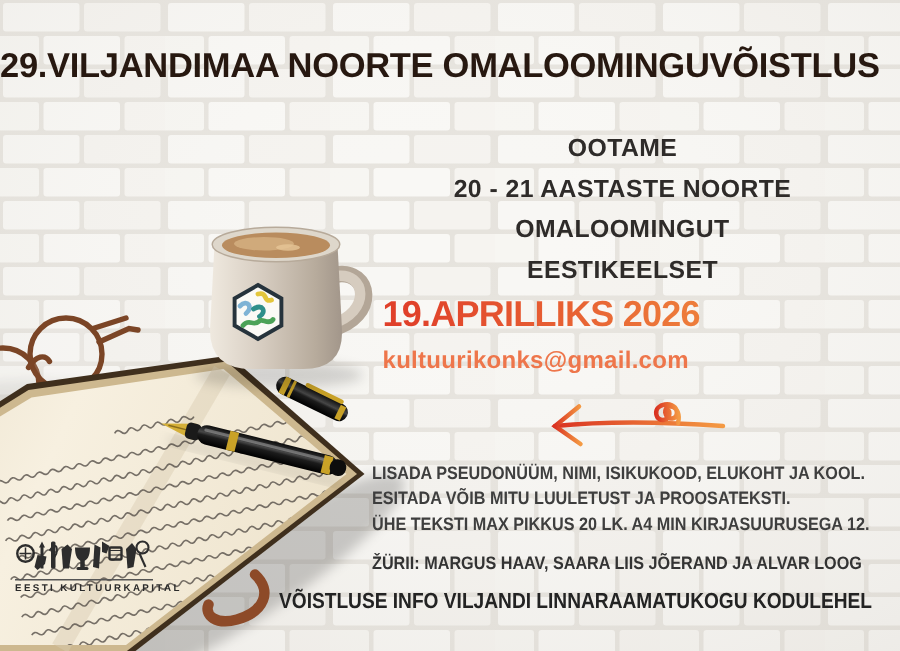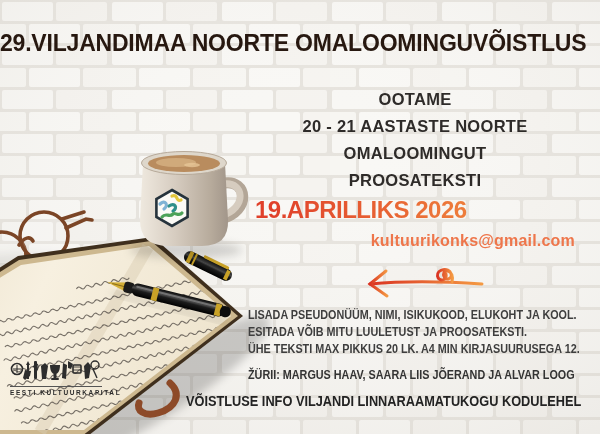--- a/index.html
+++ b/index.html
@@ -9,21 +9,21 @@
   svg{display:block;}
   .abs{position:absolute;white-space:nowrap;}
   .title{left:0;top:30px;width:532px;text-align:center;font-size:23px;font-weight:900;
          letter-spacing:-0.2px;color:#271810;}
   .invite{left:255px;width:320px;text-align:center;color:#2e2b29;font-weight:800;
           font-size:16.5px;letter-spacing:0.3px;}
   .deadline{left:255px;top:196px;width:320px;text-align:left;font-size:24px;font-weight:900;
             letter-spacing:-0.5px;color:#ee5a30;
             background:linear-gradient(90deg,#e0402a 5%,#f49a43 95%);
             -webkit-background-clip:text;background-clip:text;-webkit-text-fill-color:transparent;}
-  .email{left:255px;top:232px;width:320px;text-align:right;font-size:16px;font-weight:800;
+  .email{left:255px;top:232px;width:320px;text-align:left;font-size:16px;font-weight:800;
          color:#ee764b;letter-spacing:0.2px;}
   .rules{left:248px;top:307px;color:#3e3e3e;font-size:12px;font-weight:700;line-height:17px;
          transform:scaleX(0.9);transform-origin:left top;}
   .jury{left:248px;top:368px;color:#333;font-size:12px;font-weight:700;
         transform:scaleX(0.9);transform-origin:left top;}
   .footer{left:186px;top:393px;color:#232323;font-size:14.5px;font-weight:800;
           transform:scaleX(0.88);transform-origin:left top;}
   .kklogo{left:10px;top:357px;width:92px;text-align:center;}
   .kklogo .lbl{font-size:6.5px;letter-spacing:1.6px;color:#2b2b2b;font-weight:700;
                margin-top:1px;border-top:0.5px solid #555;padding-top:2px;}
@@ -151,21 +151,21 @@
       </g>
     </g>
   </g>
 </svg>
 
 <div class="abs title">29.VILJANDIMAA NOORTE OMALOOMINGUVÕISTLUS</div>
 
 <div class="abs invite" style="top:90px">OOTAME</div>
 <div class="abs invite" style="top:117px">20 - 21 AASTASTE NOORTE</div>
 <div class="abs invite" style="top:144px">OMALOOMINGUT</div>
-<div class="abs invite" style="top:171px">PROOSATEKSTI</div>
+<div class="abs invite" style="top:171px">EESTIKEELSET</div>
 <div class="abs deadline">19.APRILLIKS 2026</div>
 <div class="abs email">kultuurikonks@gmail.com</div>
 
 <svg class="abs" style="left:356px;top:263px" width="132" height="40" viewBox="0 0 132 40">
   <defs>
     <linearGradient id="arrowGrad" x1="0" y1="0" x2="1" y2="0">
       <stop offset="0" stop-color="#da3322"></stop>
         <stop offset="1" stop-color="#f49a43"></stop>
     </linearGradient>
   </defs>

